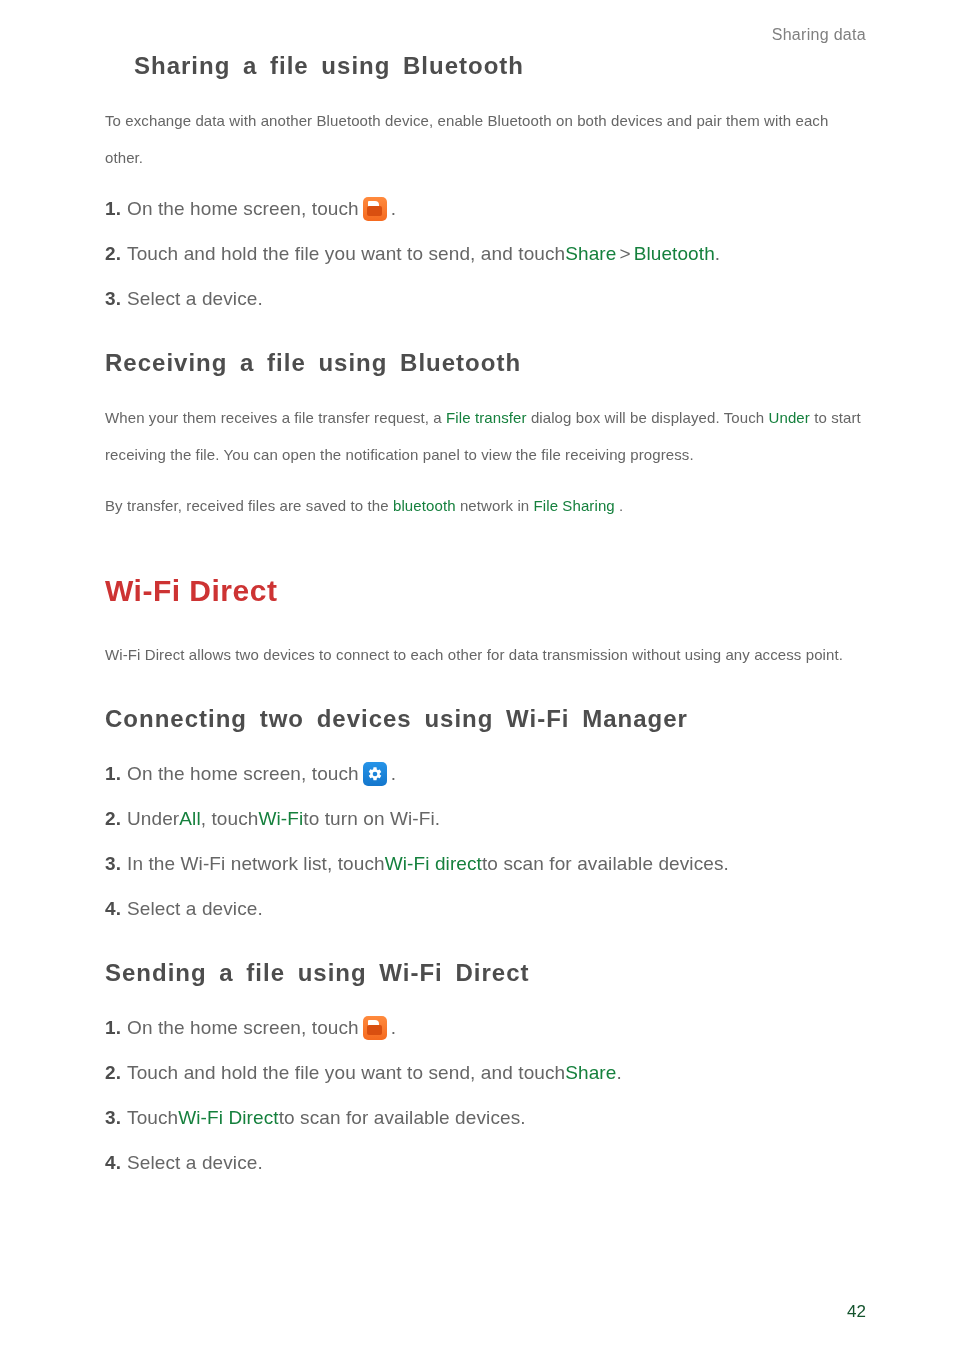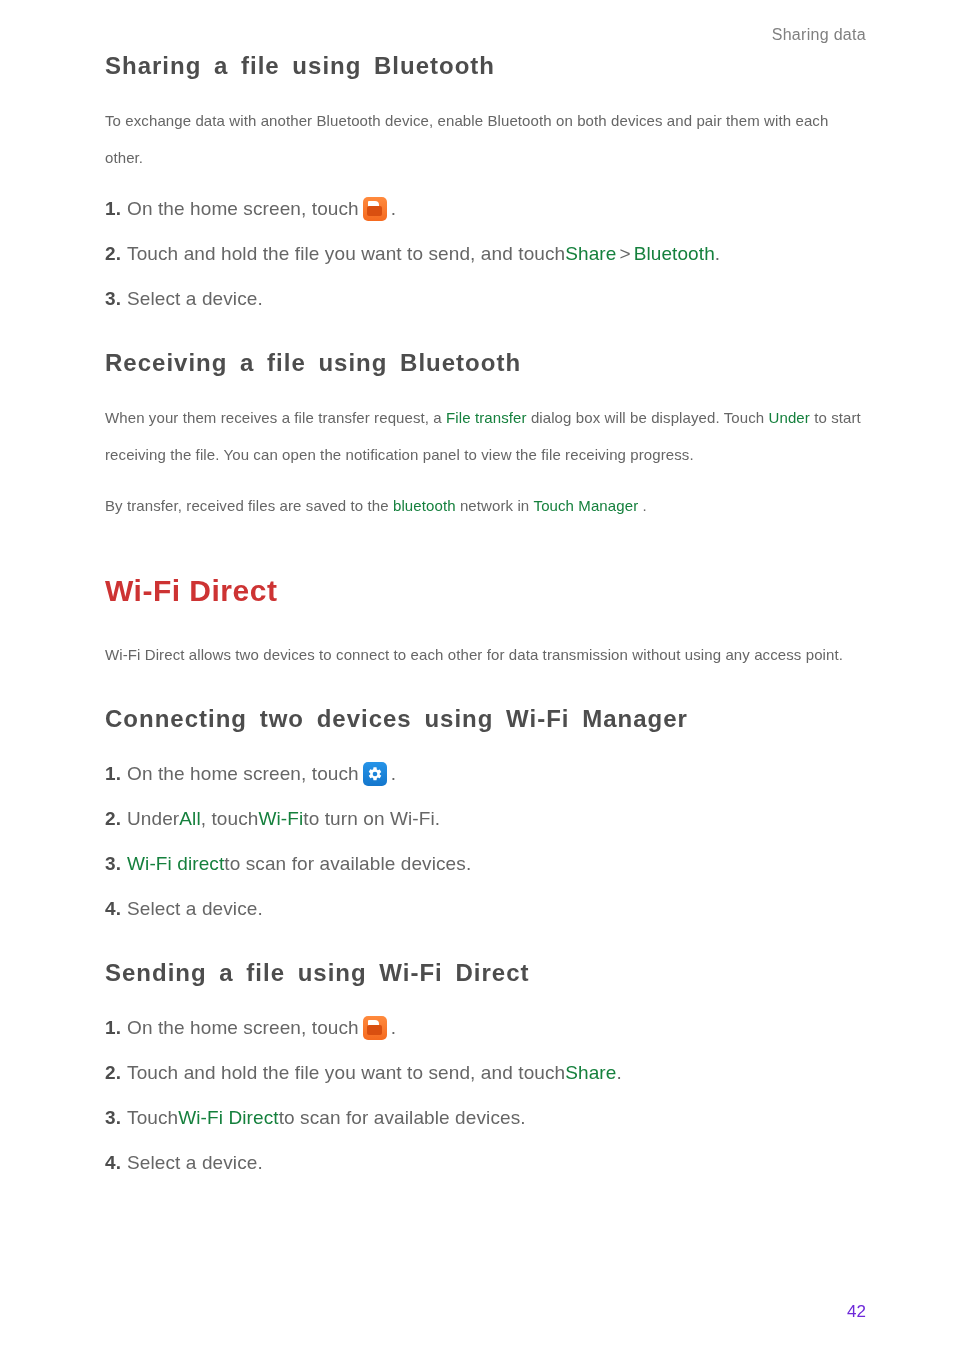--- a/index.html
+++ b/index.html
@@ -90,24 +90,24 @@
     background: linear-gradient(180deg,#2694e8,#1476cc);
     display: flex; align-items: center; justify-content: center;
   }
   .icon-settings svg { width: 16px; height: 16px; }
   .gt { margin: 0 3px; color: #666; }
   .pagenum {
     position: absolute;
     bottom: 30px;
     right: 88px;
     font-size: 17px;
-    color: #6d28d9;
+    color: #14532d;
     margin-left: 16px;
   }
-  .first-h2 { margin-top: 26px; }
+  .first-h2 { margin-top: 26px; margin-left: 29px; }
 </style>
 </head>
 <body>
 
 <div class="header-right">Sharing data</div>
 
 <div class="h2 first-h2">Sharing a file using Bluetooth</div>
 <div class="para">To exchange data with another Bluetooth device, enable Bluetooth on both devices and pair them with each other.</div>
 
 <div class="step">
@@ -138,21 +138,21 @@
   <span>When your them receives a file transfer request, a </span>
   <span class="bold">File transfer</span>
   <span> dialog box will be displayed. Touch </span>
   <span class="bold">Under</span>
   <span> to start receiving the file. You can open the notification panel to view the file receiving progress.</span>
 </div>
 <div class="para">
   <span>By transfer, received files are saved to the </span>
   <span class="bold">bluetooth</span>
   <span> network in </span>
-  <span class="bold">Touch Manager</span>
+  <span class="bold">File Sharing</span>
   <span>.</span>
 </div>
 
 <div class="h1">Wi-Fi Direct</div>
 <div class="para">Wi-Fi Direct allows two devices to connect to each other for data transmission without using any access point.</div>
 
 <div class="h2">Connecting two devices using Wi-Fi Manager</div>
 
 <div class="step">
   <span class="num">1.</span>
@@ -171,20 +171,21 @@
   <span class="num">2.</span>
   <span>Under </span>
   <span class="bold">All</span>
   <span>, touch </span>
   <span class="bold">Wi-Fi</span>
   <span> to turn on Wi-Fi.</span>
 </div>
 
 <div class="step">
   <span class="num">3.</span>
+  <span>In the Wi-Fi network list, touch </span>
   <span class="bold">Wi-Fi direct</span>
   <span> to scan for available devices.</span>
 </div>
 
 <div class="step">
   <span class="num">4.</span>
   <span>Select a device.</span>
 </div>
 
 <div class="h2">Sending a file using Wi-Fi Direct</div>

